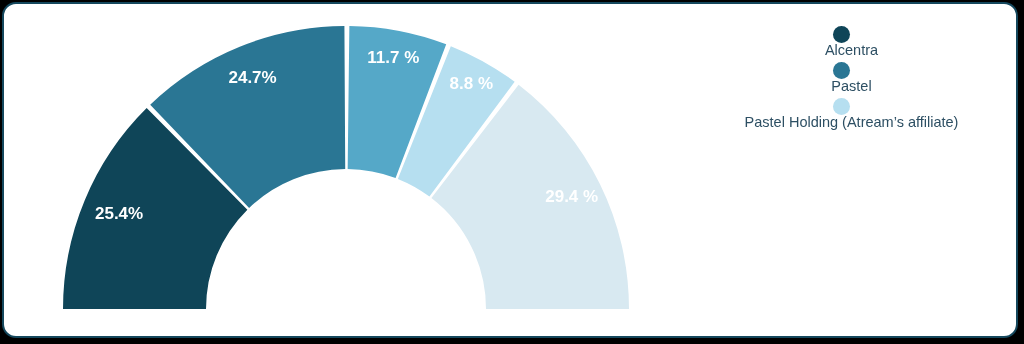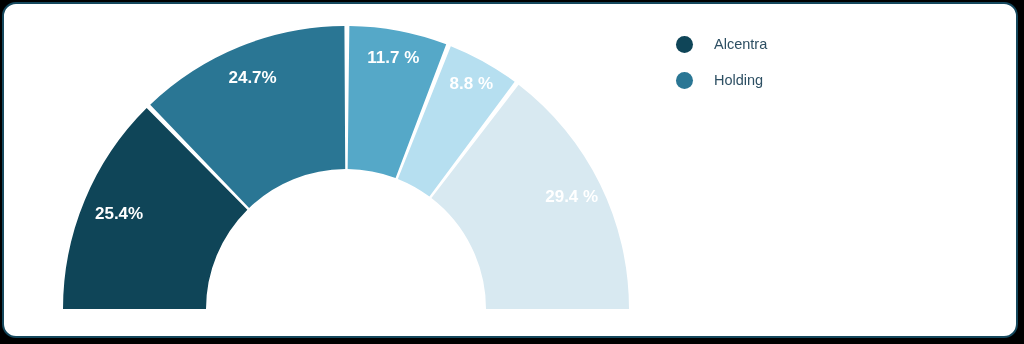--- a/index.html
+++ b/index.html
@@ -48,20 +48,21 @@
   #legend {
     position: absolute;
     left: 672px;
     top: 22px;
     width: 330px;
   }
   .legend-row {
     display: flex;
     align-items: center;
     height: 36px;
+    flex-direction: column;
   }
   .legend-swatch {
     width: 17px;
     height: 17px;
     border-radius: 50%;
     flex: 0 0 auto;
   }
   .legend-label {
     margin-left: 21px;
     font-family: "Liberation Sans", sans-serif;
@@ -95,17 +96,21 @@
     </svg>
   </div>
 
   <div id="legend">
     <div class="legend-row">
       <span class="legend-swatch" style="background: rgb(15, 69, 88);"></span>
       <span class="legend-label">Alcentra</span>
     </div>
     <div class="legend-row">
       <span class="legend-swatch" style="background: rgb(42, 118, 148);"></span>
-      <span class="legend-label">Holding</span>
+      <span class="legend-label">Pastel</span>
+    </div>
+    <div class="legend-row">
+      <span class="legend-swatch" style="background: rgb(182, 223, 240);"></span>
+      <span class="legend-label">Pastel Holding (Atream’s affiliate)</span>
     </div>
   </div>
 
 </div>
 
 </body></html>

